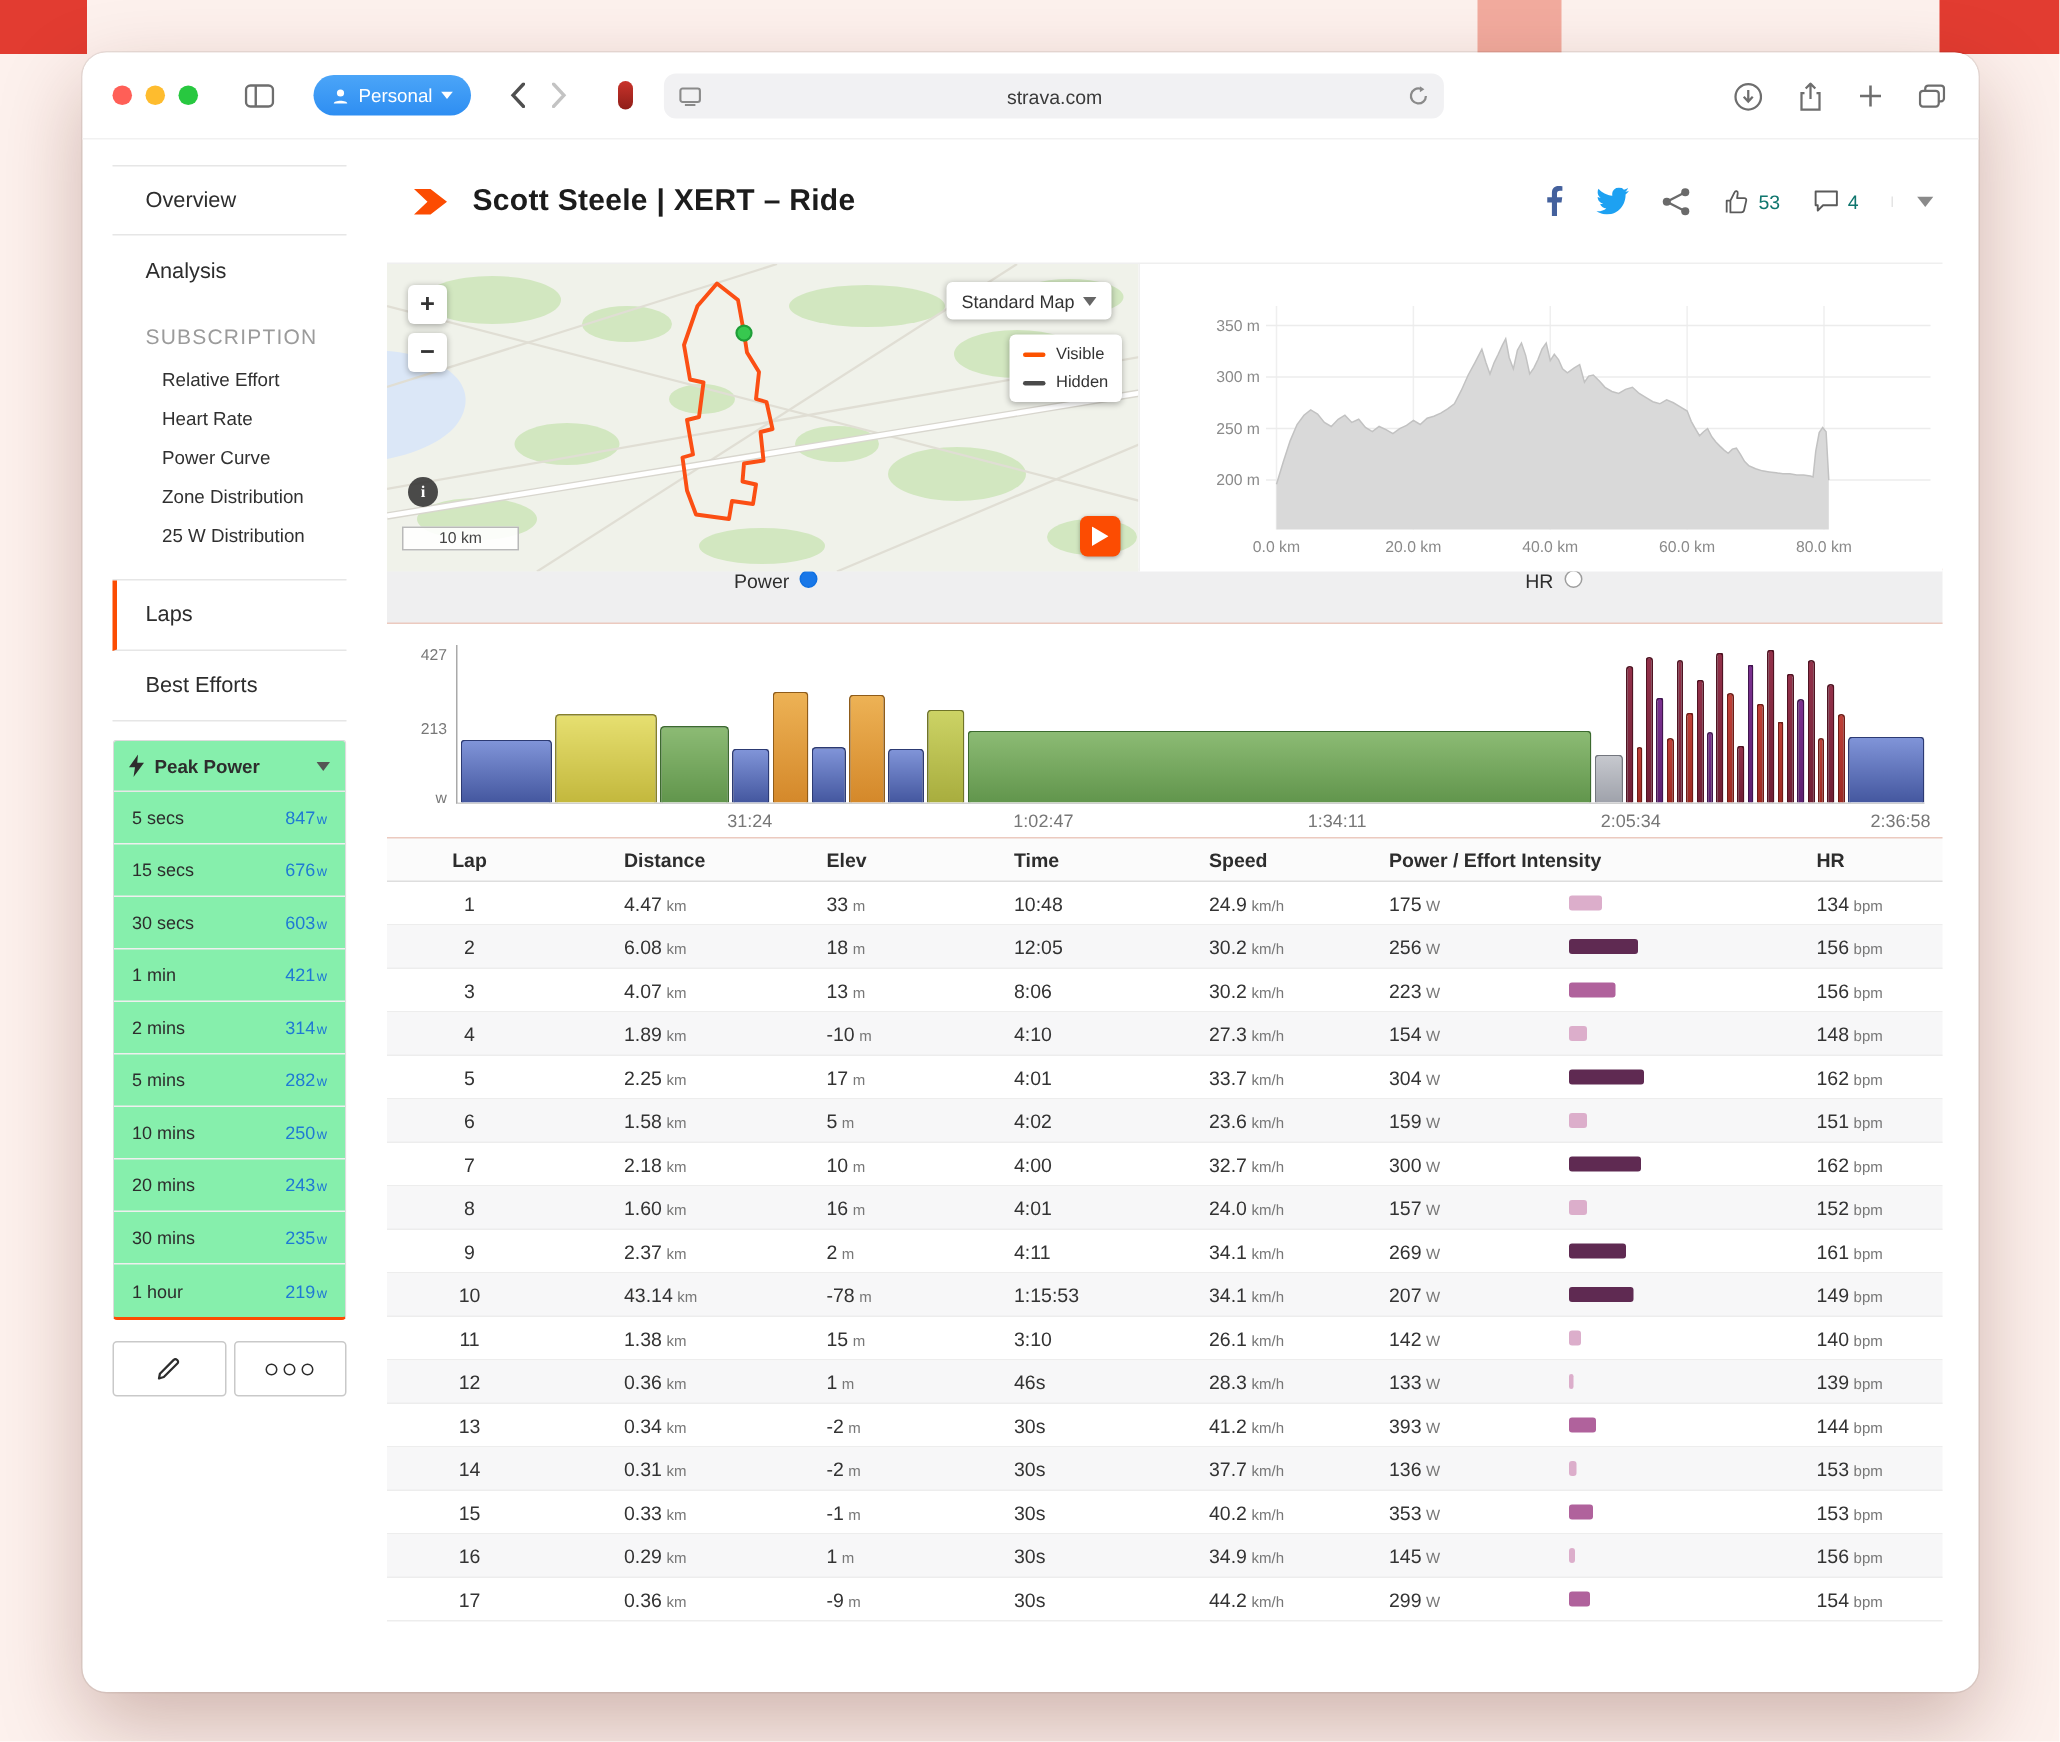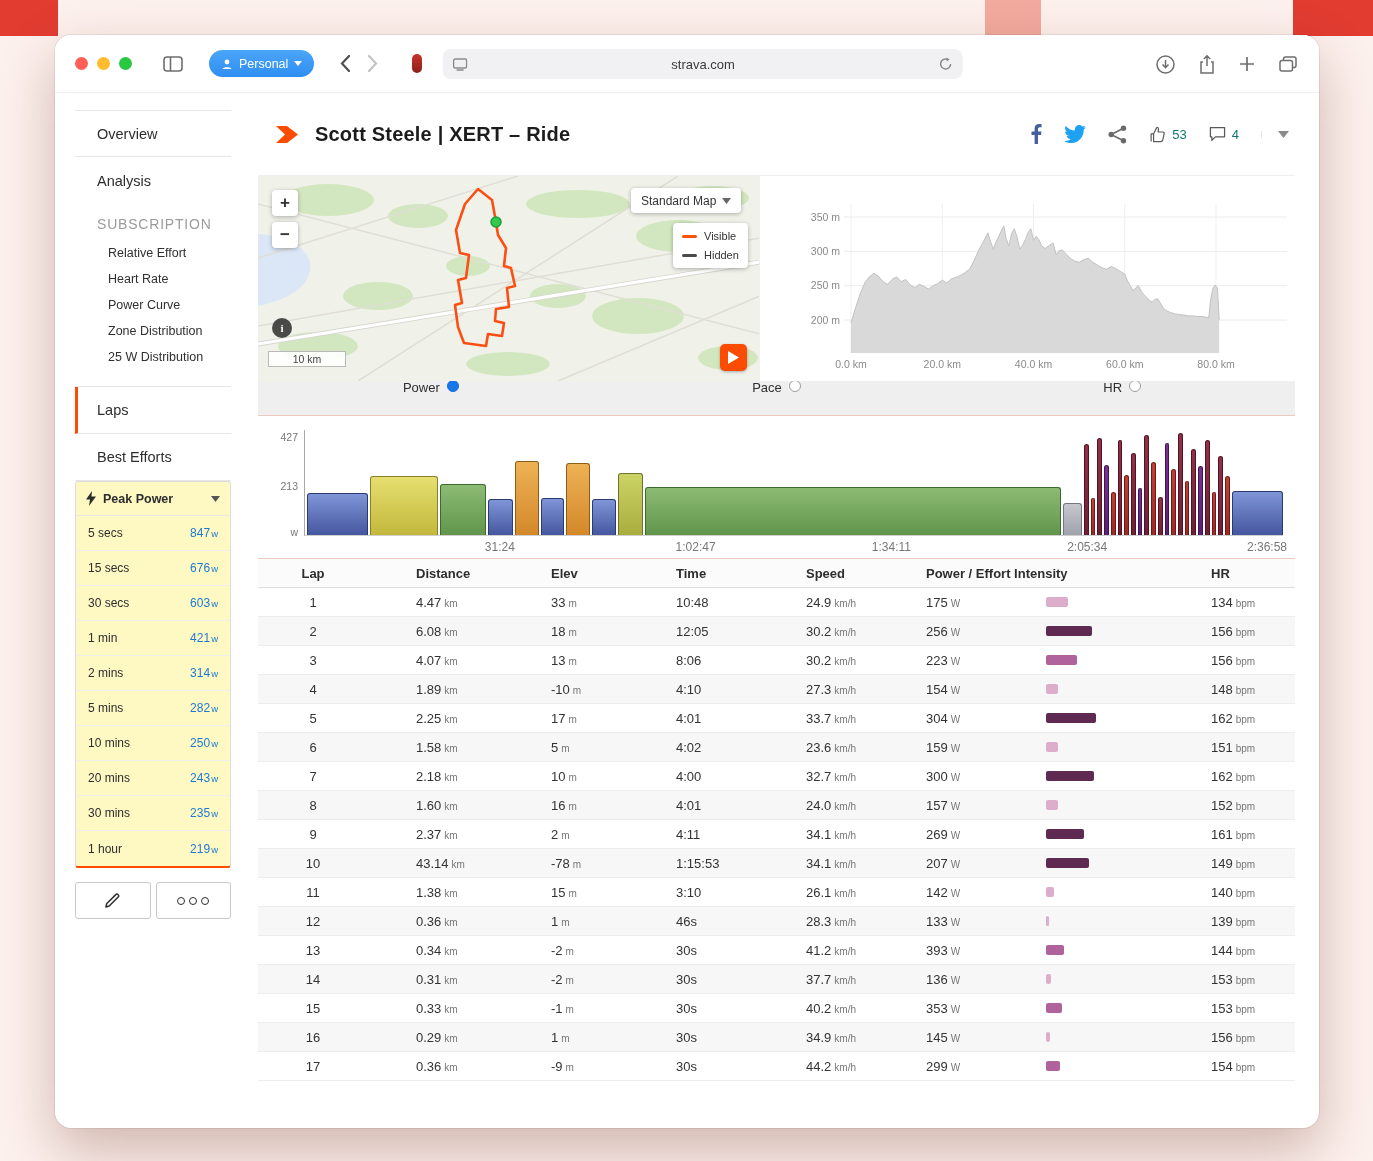--- a/index.html
+++ b/index.html
@@ -45,21 +45,21 @@
   
   .side { position:absolute; left:20px; top:75px; width:156px; }
   .snav-item { height:47px; display:flex; align-items:center; padding-left:22px; font-size:14.5px; color:#2d2d2d; cursor:pointer; border-bottom:1px solid #e6e6e6; }
   .snav-top .snav-item:first-child { border-top:1px solid #e6e6e6; }
   .snav-top .snav-item:last-child { border-bottom:none; }
   .snav-item.active { border-left:3px solid #fc4c02; padding-left:19px; }
   .sub-block { padding:6px 0 16px 22px; }
   .sub-caption { font-size:14px; color:#9b9b9b; letter-spacing:.8px; margin:6px 0 8px; }
   .sub-item { font-size:12.5px; color:#303030; line-height:26px; padding-left:11px; cursor:pointer; }
   .snav-bottom { border-top:1px solid #e6e6e6; }
-  .peak-box { border:1px solid #dcdcdc; border-bottom:2px solid #fc4c02; border-radius:3px; background:#fef9c3; }
+  .peak-box { margin-top:12px; border:1px solid #dcdcdc; border-bottom:2px solid #fc4c02; border-radius:3px; background:#86efac; }
   .peak-head { height:34px; display:flex; align-items:center; gap:7px; padding:0 10px; border-bottom:1px solid #e8e8e8; cursor:pointer; }
   .peak-head .t { font-size:12.5px; font-weight:bold; color:#2d2d2d; flex:1; }
   .peak-row { height:35px; display:flex; align-items:center; justify-content:space-between; padding:0 12px; border-bottom:1px solid #efefef; font-size:12px; cursor:pointer; }
   .peak-row:last-child { border-bottom:none; }
   .peak-row .pl { color:#2d2d2d; }
   .peak-row .pv { color:#1f79d4; }
   .peak-row .pu { color:#1f79d4; font-size:9.5px; margin-left:1px; }
   .side-btns { margin-top:14px; display:flex; gap:5px; }
   .side-btn { flex:1; height:37px; background:#fff; border:1px solid #c9c9c9; border-radius:3px; display:flex; align-items:center; justify-content:center; gap:4px; cursor:pointer; }
   .oo { width:8px; height:8px; border:1.6px solid #2d2d2d; border-radius:50%; display:inline-block; }
@@ -420,24 +420,20 @@
           </svg>
       </div>
     </div>
 
     <div class="tab-bar">
         <div class="tab-opt">
           <span>Power</span>
           <span class="radio sel"></span>
         </div>
         <div class="tab-opt">
-          <span>Pace</span>
-          <span class="radio"></span>
-        </div>
-        <div class="tab-opt">
           <span>HR</span>
           <span class="radio"></span>
         </div>
       </div>
 
     <div class="power-chart">
       <div class="pc-plot" id="pcPlot">
           <div class="pc-seg" style="flex-grow: 10.8; height: 39.5604%; background: linear-gradient(rgb(128, 148, 216), rgb(68, 87, 159)); border-color: rgb(44, 58, 115);"></div>
           <div class="pc-seg" style="flex-grow: 12.1; height: 56.2637%; background: linear-gradient(rgb(230, 223, 112), rgb(195, 184, 61)); border-color: rgb(134, 128, 44);"></div>
           <div class="pc-seg" style="flex-grow: 8.1; height: 49.011%; background: linear-gradient(rgb(140, 187, 116), rgb(97, 149, 76)); border-color: rgb(60, 106, 47);"></div>

